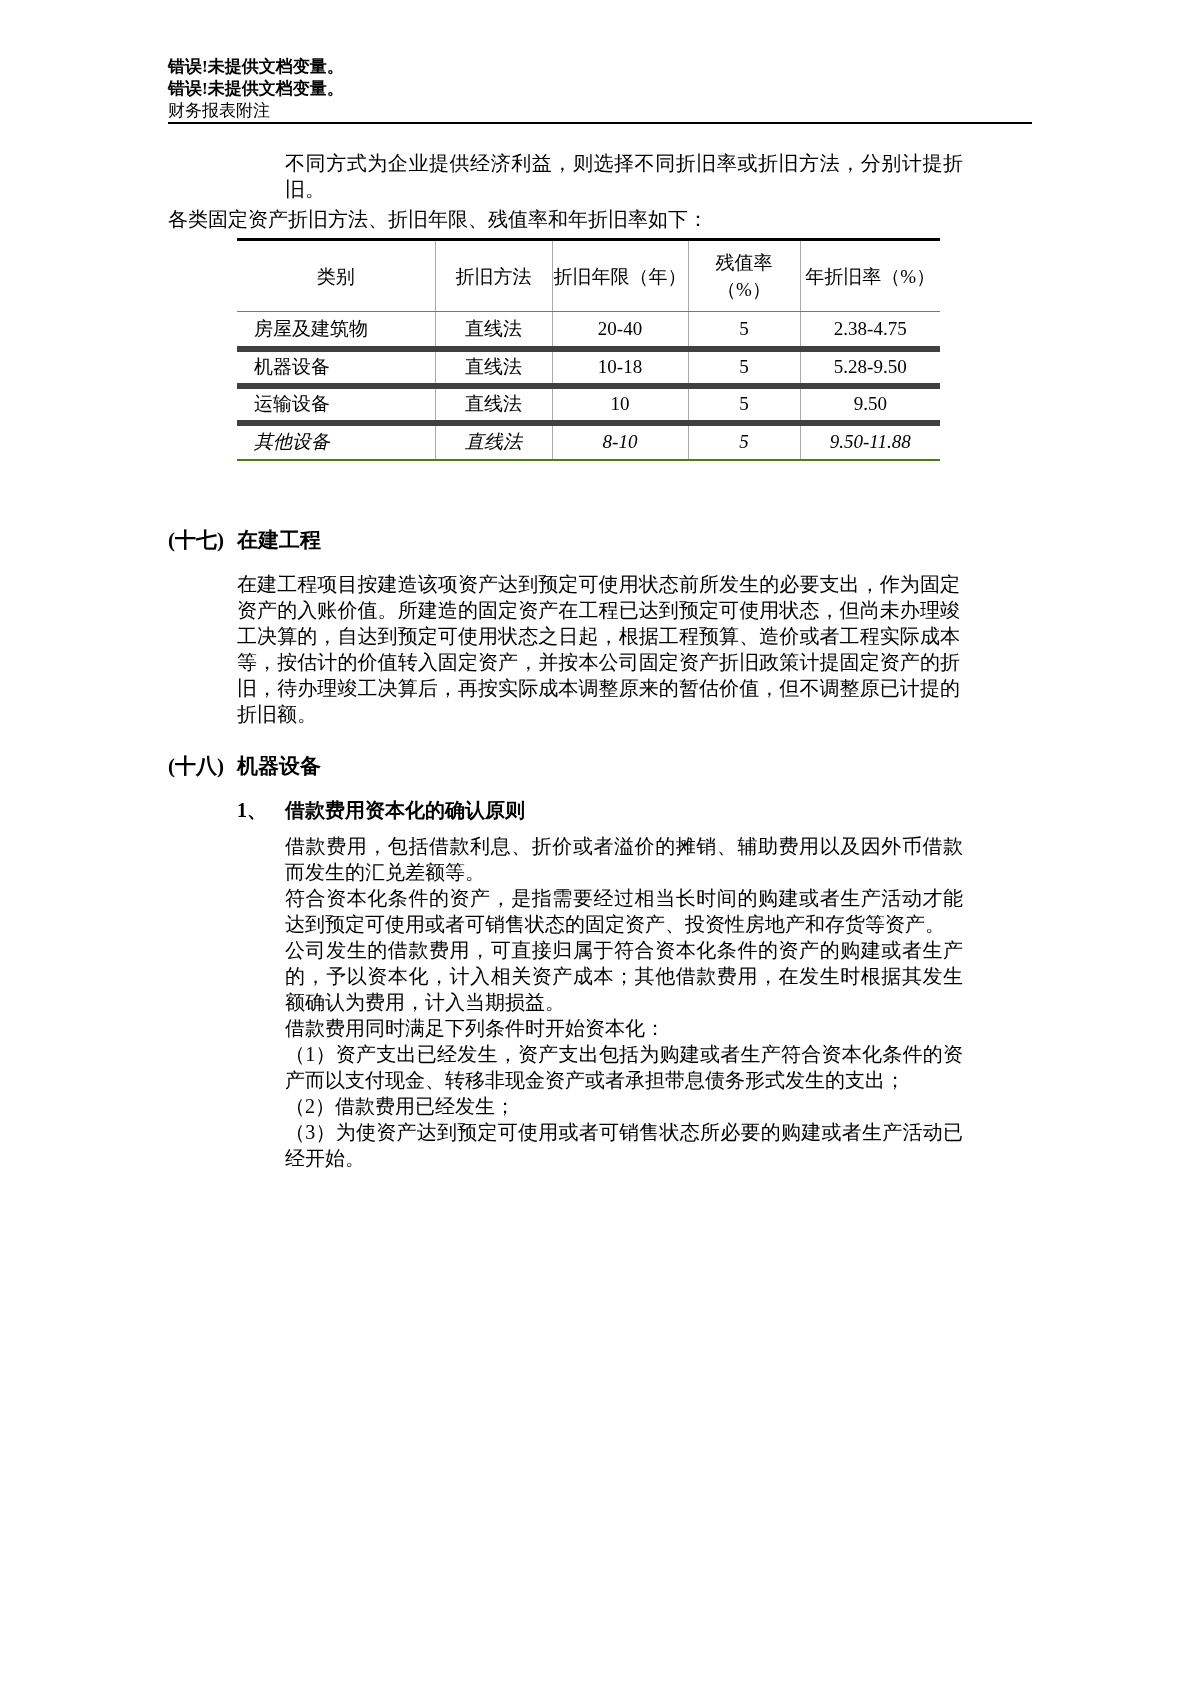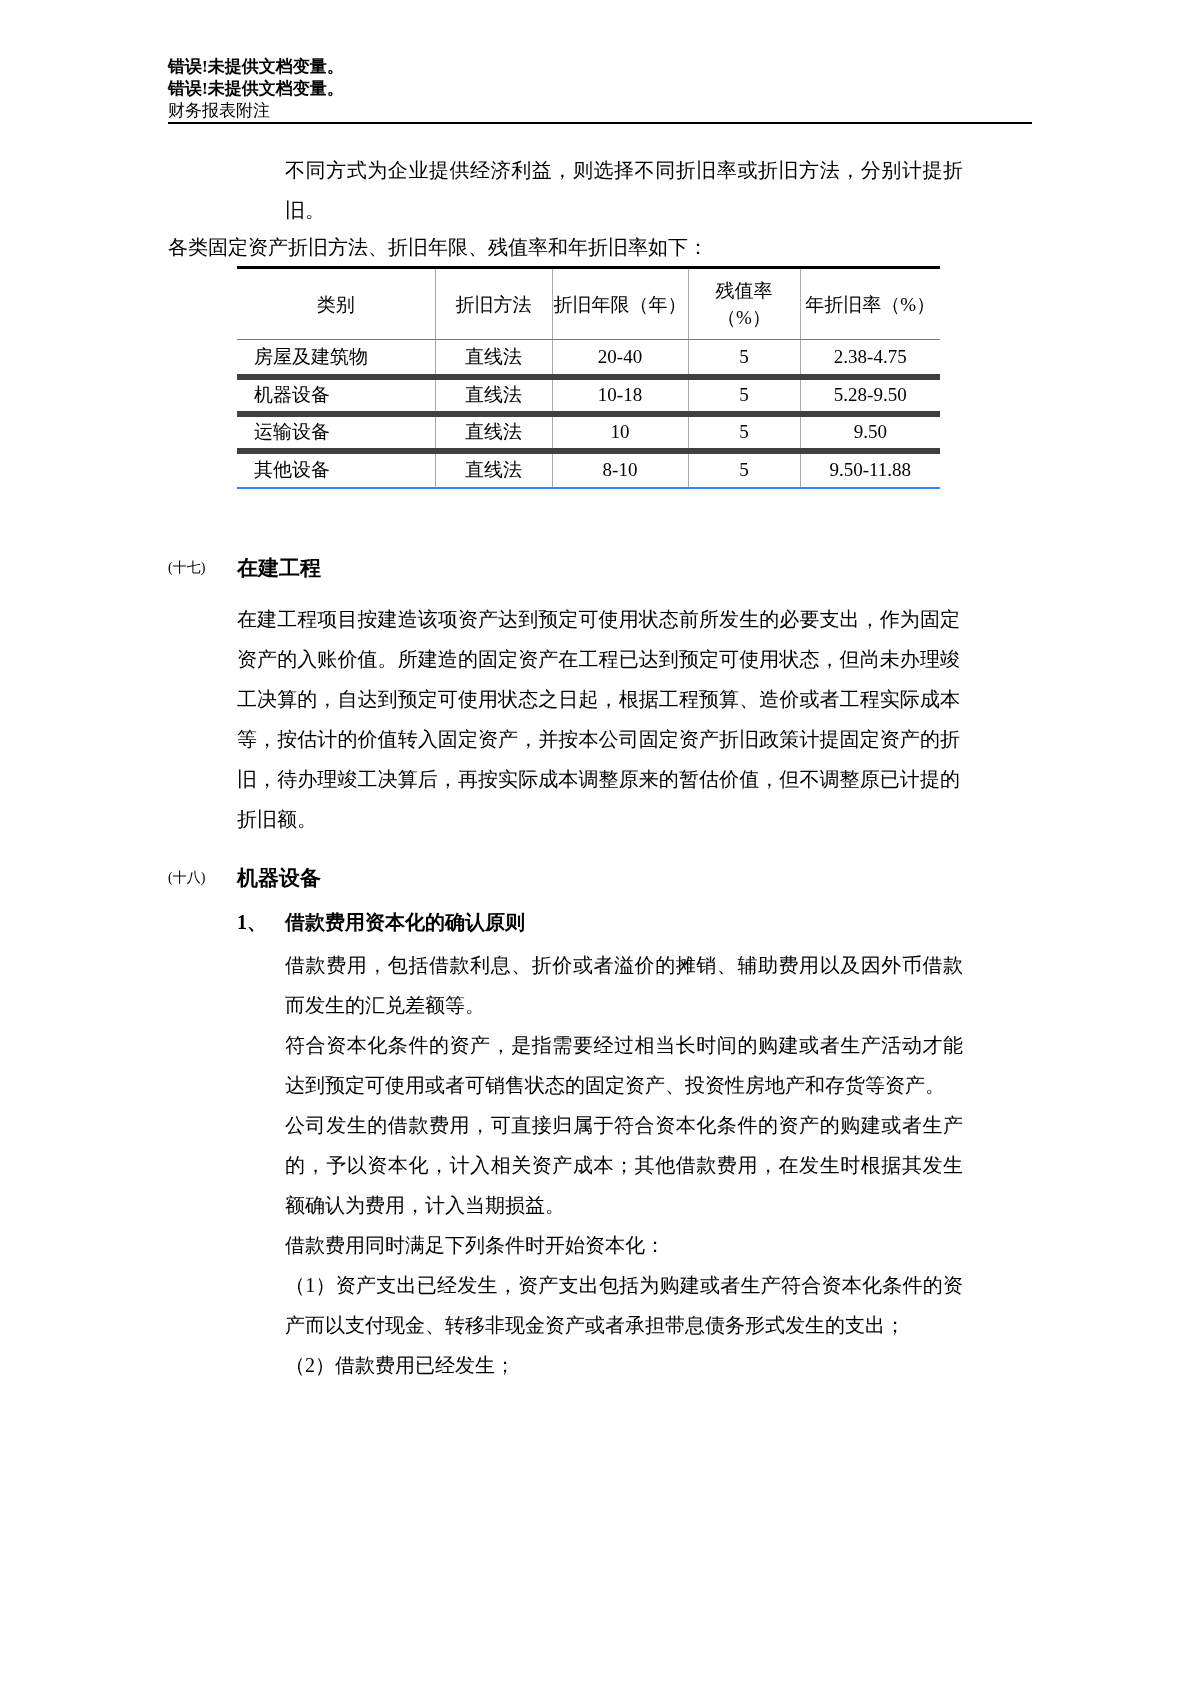--- a/index.html
+++ b/index.html
@@ -30,21 +30,21 @@
   }
   .doc-header .hdr-subtitle {
     font-size: 17px;
     line-height: 22px;
     font-weight: normal;
   }
 
   
   .body-text {
     font-size: 20px;
-    line-height: 40px;
+    line-height: 26px;
     text-align: justify;
     text-justify: inter-ideograph;
   }
   .intro-para {
     margin-top: 26px;
     margin-left: 117px;
     width: 678px;
   }
   .table-caption {
     width: 720px;
@@ -84,29 +84,30 @@
   }
   table.dep-table th:not(:last-child),
   table.dep-table td:not(:last-child) {
     border-right: 1px solid #aaa;
   }
   table.dep-table td.cell-category {
     text-align: left;
     padding-left: 17px;
   }
   table.dep-table tbody tr:last-child td {
-    border-bottom: 2px solid #3b82f6;
+    border-bottom: 2px solid #4d7c0f;
+    font-style: italic;
   }
 
   
   .section { display: flex; }
   .sec-num {
     flex: 0 0 69px;
-    font-size: 14px;
-    font-weight: normal;
+    font-size: 21px;
+    font-weight: bold;
     line-height: 30px;
   }
   .sec-body { flex: 1 1 auto; }
   .sec-title {
     font-size: 21px;
     font-weight: bold;
     line-height: 30px;
   }
   .section-17 { margin-top: 64px; }
   .section-17 .sec-para {
@@ -218,17 +219,18 @@
         <span class="sub-title">借款费用资本化的确认原则</span>
       </div>
 
       <div class="sub-paras">
         <p class="body-text">借款费用，包括借款利息、折价或者溢价的摊销、辅助费用以及因外币借款而发生的汇兑差额等。</p>
         <p class="body-text">符合资本化条件的资产，是指需要经过相当长时间的购建或者生产活动才能达到预定可使用或者可销售状态的固定资产、投资性房地产和存货等资产。</p>
         <p class="body-text">公司发生的借款费用，可直接归属于符合资本化条件的资产的购建或者生产的，予以资本化，计入相关资产成本；其他借款费用，在发生时根据其发生额确认为费用，计入当期损益。</p>
         <p class="body-text">借款费用同时满足下列条件时开始资本化：</p>
         <p class="body-text">（1）资产支出已经发生，资产支出包括为购建或者生产符合资本化条件的资产而以支付现金、转移非现金资产或者承担带息债务形式发生的支出；</p>
         <p class="body-text">（2）借款费用已经发生；</p>
+        <p class="body-text">（3）为使资产达到预定可使用或者可销售状态所必要的购建或者生产活动已经开始。</p>
       </div>
     </div>
   </div>
 
 </div>
 
 </body></html>

